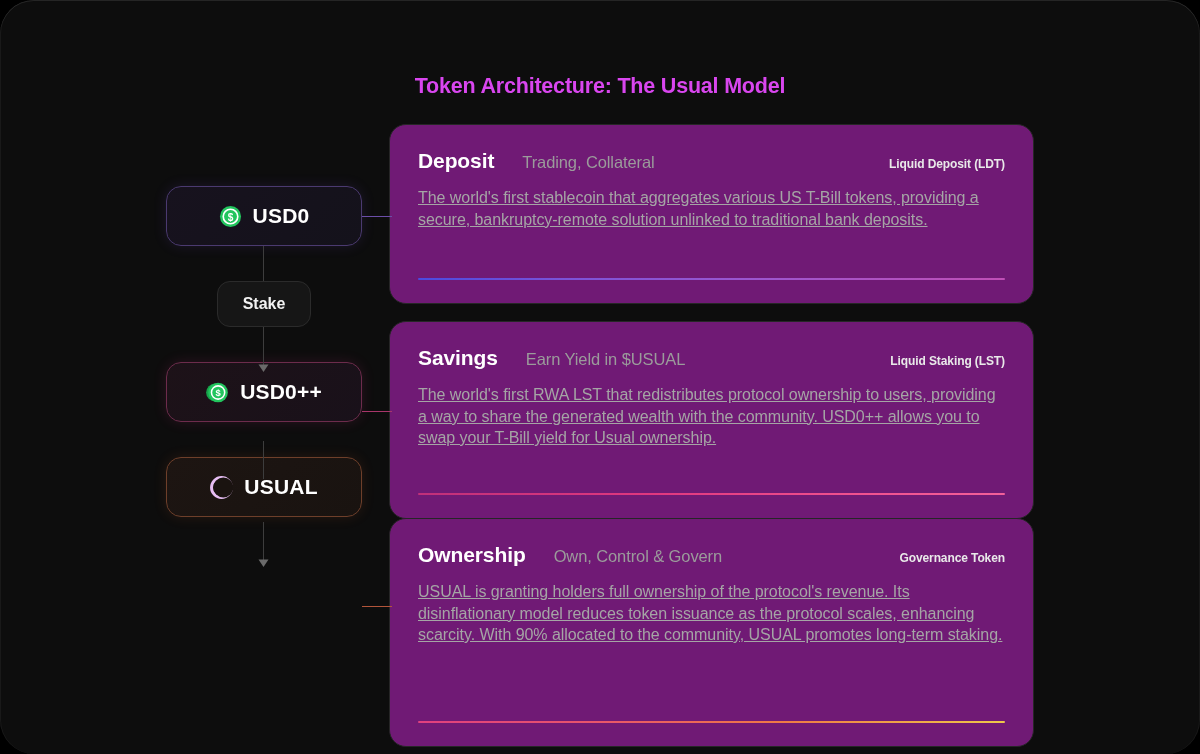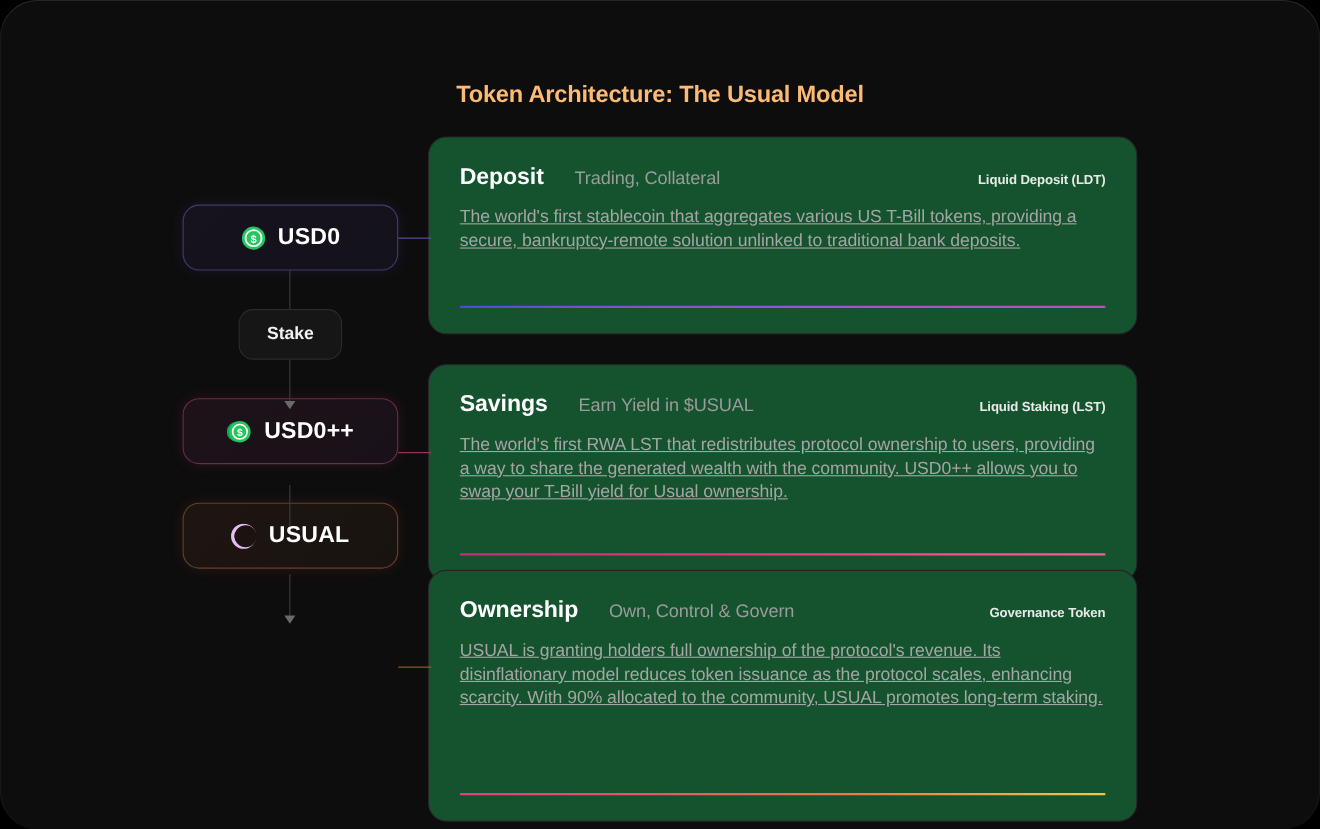--- a/index.html
+++ b/index.html
@@ -26,21 +26,21 @@
 
   
   #page-title {
     position: absolute;
     top: 74px;
     left: 0;
     width: 1200px;
     text-align: center;
     font-size: 21.5px;
     font-weight: bold;
-    color: #fdba74;
+    color: #d946ef;
     letter-spacing: -0.2px;
   }
 
   
   #flow {
     position: absolute;
     left: 166px;
     top: 186px;
     width: 196px;
   }
@@ -128,21 +128,21 @@
     position: absolute;
     height: 1px;
     z-index: 1;
   }
 
   
   .card {
     position: absolute;
     left: 389px;
     width: 645px;
-    background: #14532d;
+    background: #701a75;
     border: 1px solid #262626;
     border-radius: 17px;
   }
 
   .card-head {
     display: flex;
     align-items: baseline;
     padding: 24px 28px 0 28px;
   }
   .card-title {
@@ -252,21 +252,21 @@
   <div class="card" style="top:124px; height:180px;">
     <div class="card-head">
       <span class="card-title">Deposit</span>
       <span class="card-sub">Trading, Collateral</span>
       <span class="card-tag">Liquid Deposit (LDT)</span>
     </div>
     <div class="card-body">The world's first stablecoin that aggregates various US T-Bill tokens, providing a secure, bankruptcy-remote solution unlinked to traditional bank deposits.</div>
     <div class="accent-bar" id="bar0" style="position: absolute; bottom: 23px; left: 0px; right: 0px; background: linear-gradient(90deg, rgb(74, 74, 224) 0%, rgb(123, 83, 216) 25%, rgb(154, 86, 208) 55%, rgb(192, 79, 182) 100%);"></div>
   </div>
 
-  <div class="card" style="top:331px; height:198px;">
+  <div class="card" style="top:321px; height:198px;">
     <div class="card-head">
       <span class="card-title">Savings</span>
       <span class="card-sub">Earn Yield in $USUAL</span>
       <span class="card-tag">Liquid Staking (LST)</span>
     </div>
     <div class="card-body">The world's first RWA LST that redistributes protocol ownership to users, providing a way to share the generated wealth with the community. USD0++ allows you to swap your T-Bill yield for Usual ownership.</div>
     <div class="accent-bar" id="bar1" style="position: absolute; bottom: 23px; left: 0px; right: 0px; background: linear-gradient(90deg, rgb(192, 48, 122) 0%, rgb(224, 56, 127) 40%, rgb(240, 82, 143) 75%, rgb(242, 96, 154) 100%);"></div>
   </div>
 
   <div class="card" style="top:518px; height:229px;">

